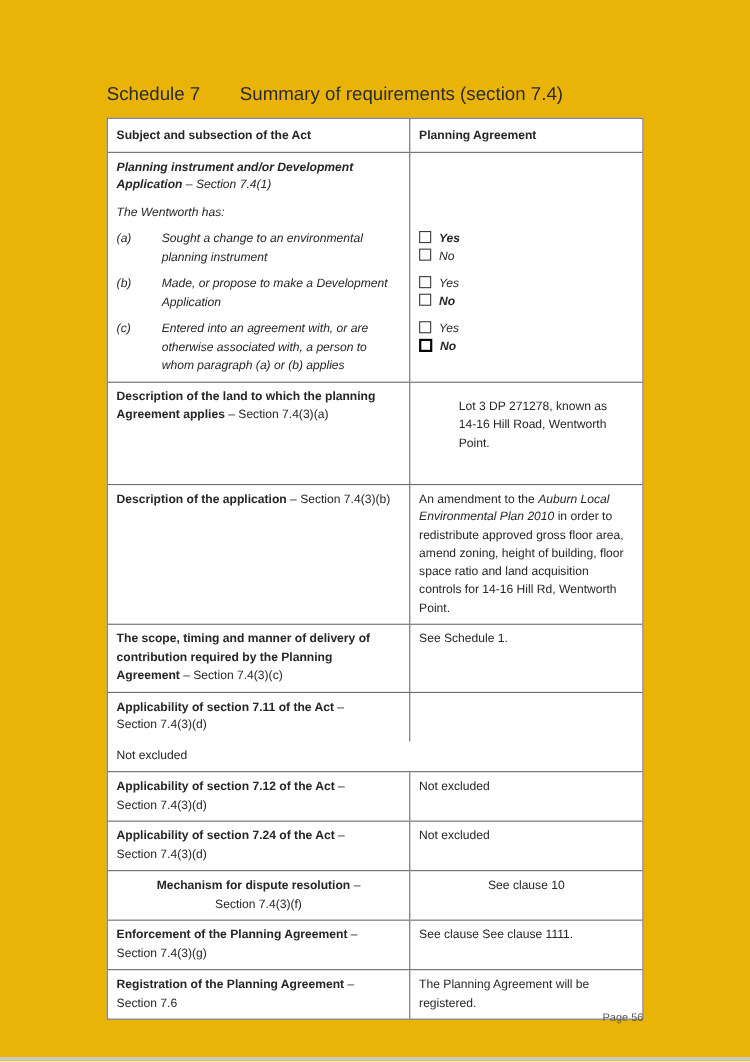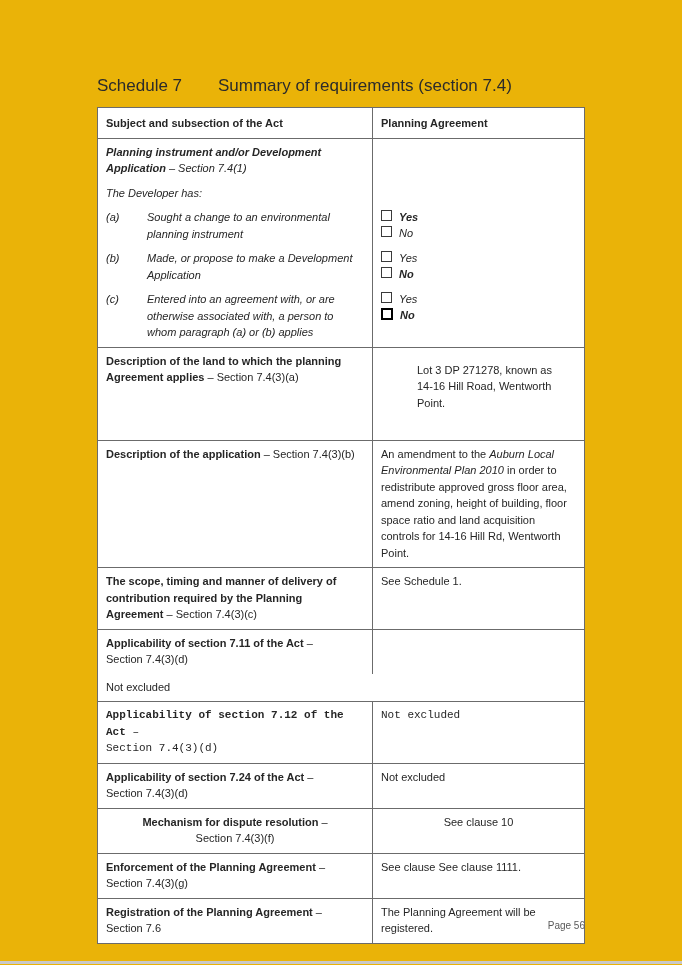--- a/index.html
+++ b/index.html
@@ -75,21 +75,21 @@
   <div class="req-table">
     <div class="row header-row">
       <div class="cell left">Subject and subsection of the Act</div>
       <div class="cell right">Planning Agreement</div>
     </div>
 
   <div class="row" style="min-height: 206px; font-style: italic;">
         <div class="cell left">
           <div class="par"><span class="b ">Planning instrument and/or Development
 Application</span><span> – Section 7.4(1)</span></div>
-          <div class="par"><span>The Developer has:</span></div>
+          <div class="par"><span>The Wentworth has:</span></div>
           <div class="par hang">
             <span class="lbl">(a)</span>
             <span class="body"><span>Sought a change to an environmental
 planning instrument</span></span>
           </div>
           <div class="par hang">
             <span class="lbl">(b)</span>
             <span class="body"><span>Made, or propose to make a Development
 Application</span></span>
           </div>
@@ -170,21 +170,21 @@
       </div>
       <div class="row" style="min-height: 45px; flex-direction: column;">
         <div class="cell left">
           <div class="par"><span class="b ">Applicability of section 7.11 of the Act</span><span> –
 Section 7.4(3)(d)</span></div>
         </div>
         <div class="cell right">
           <div class="par"><span>Not excluded</span></div>
         </div>
       </div>
-      <div class="row" style="min-height: 43px; font-family: Liberation Mono, monospace;">
+      <div class="row" style="min-height: 43px;">
         <div class="cell left">
           <div class="par"><span class="b ">Applicability of section 7.12 of the Act</span><span> –
 Section 7.4(3)(d)</span></div>
         </div>
         <div class="cell right">
           <div class="par"><span>Not excluded</span></div>
         </div>
       </div>
       <div class="row" style="min-height: 43px;">
         <div class="cell left">

